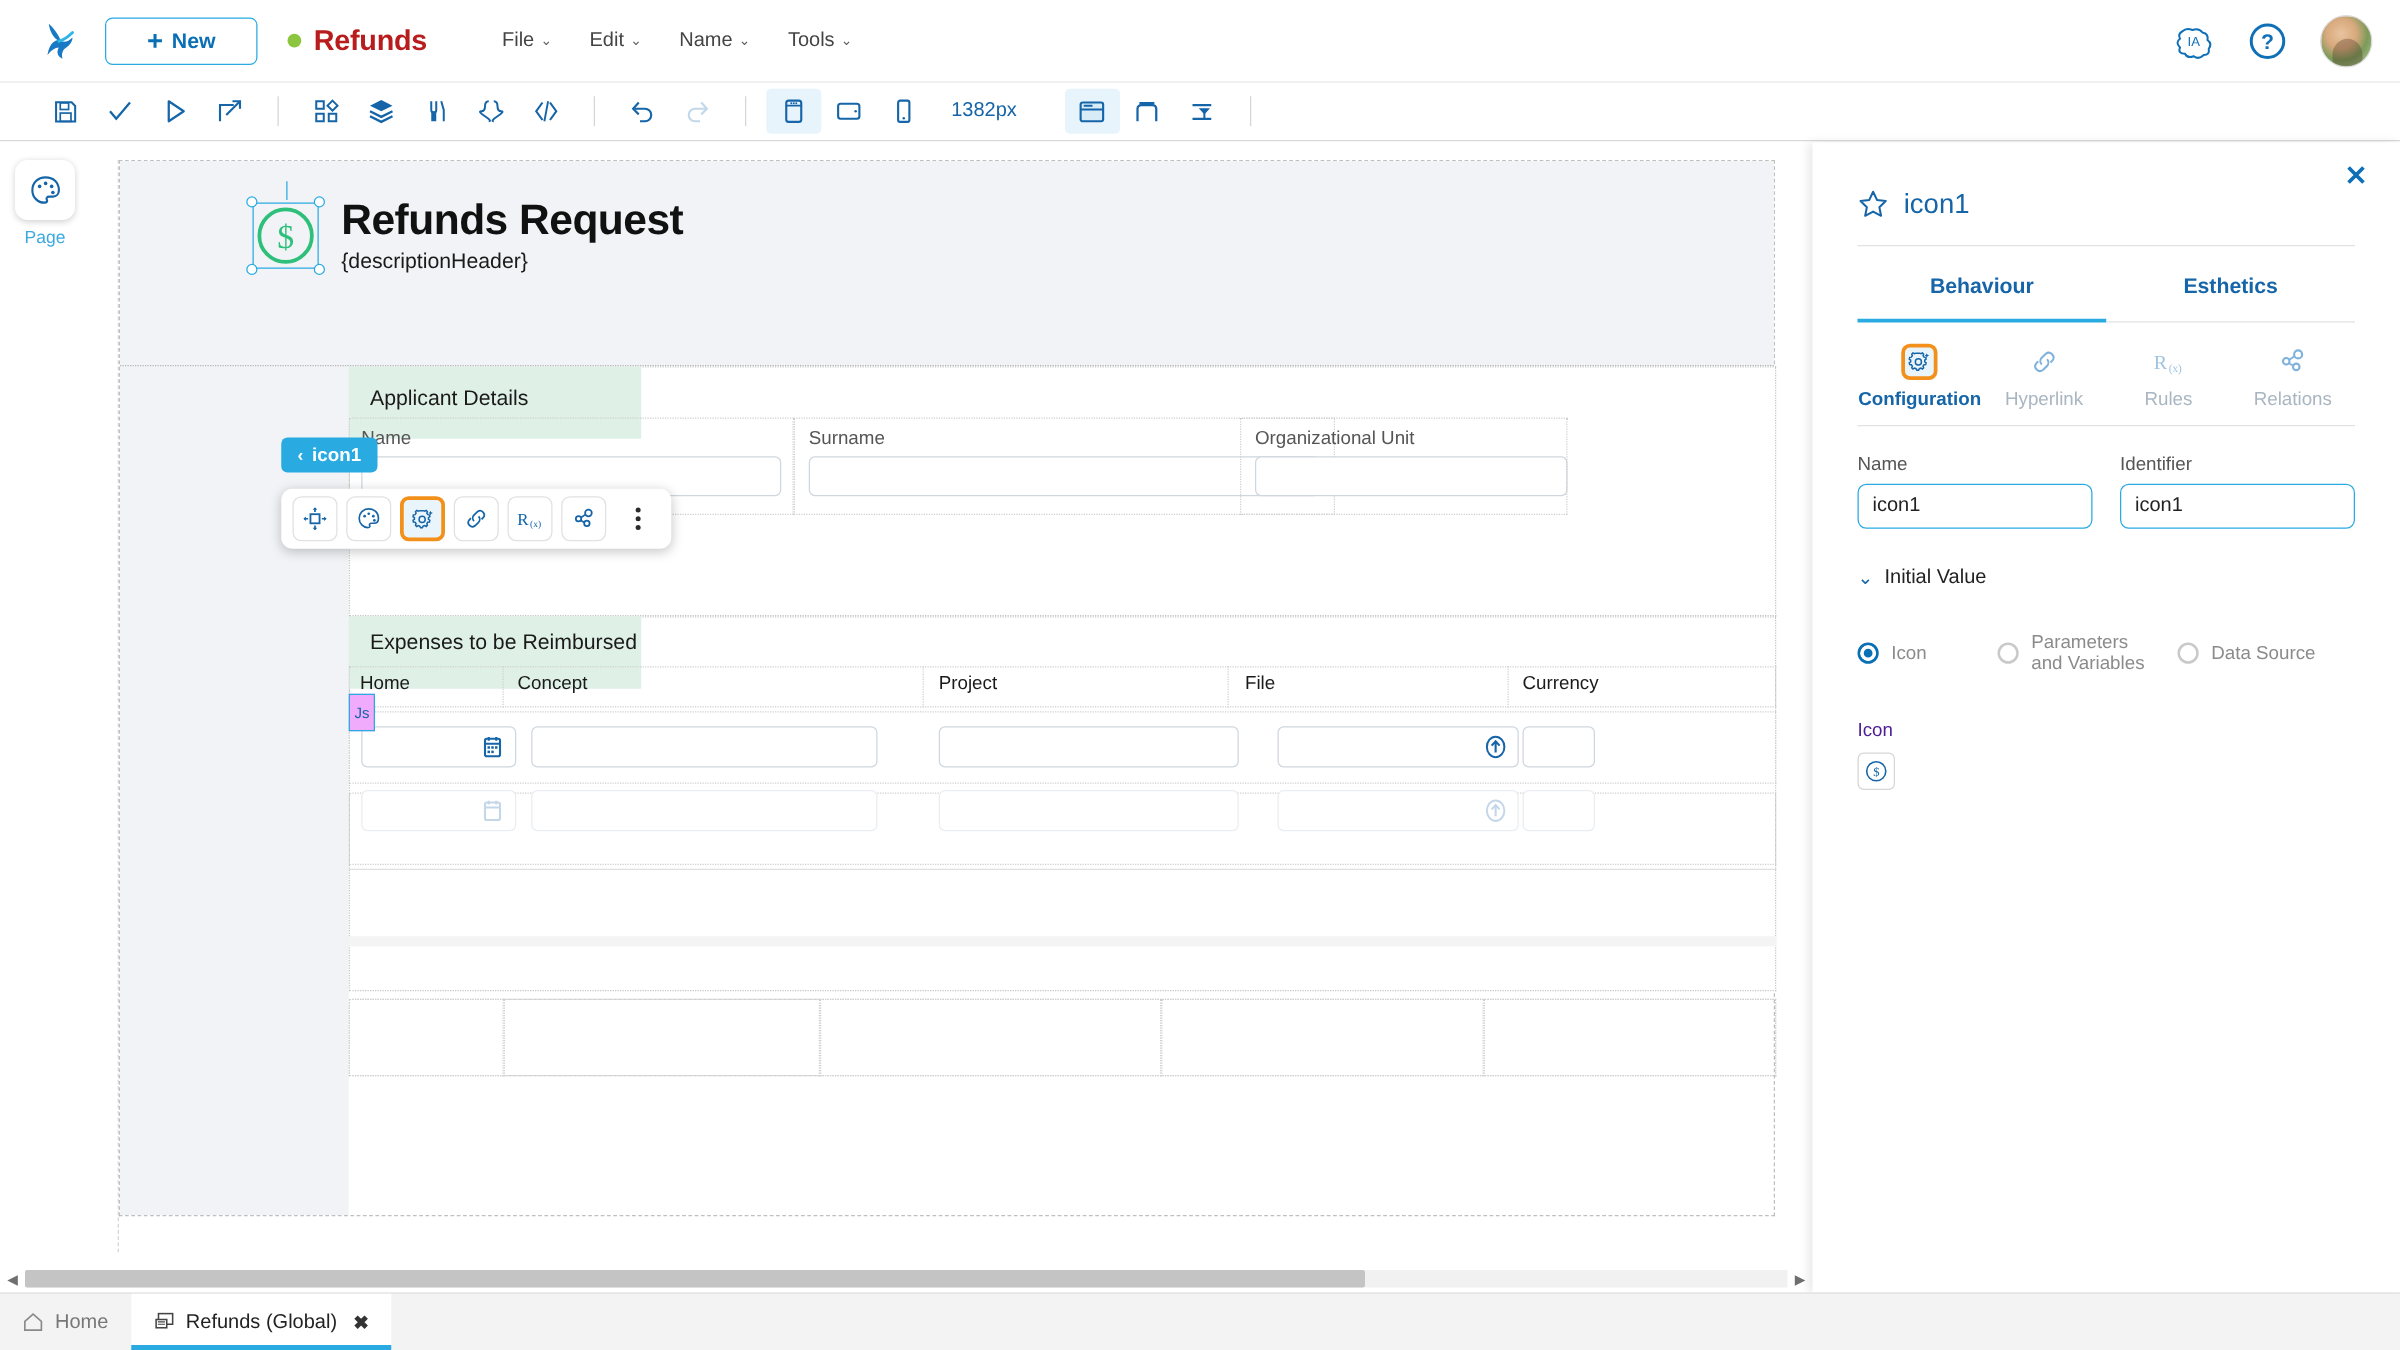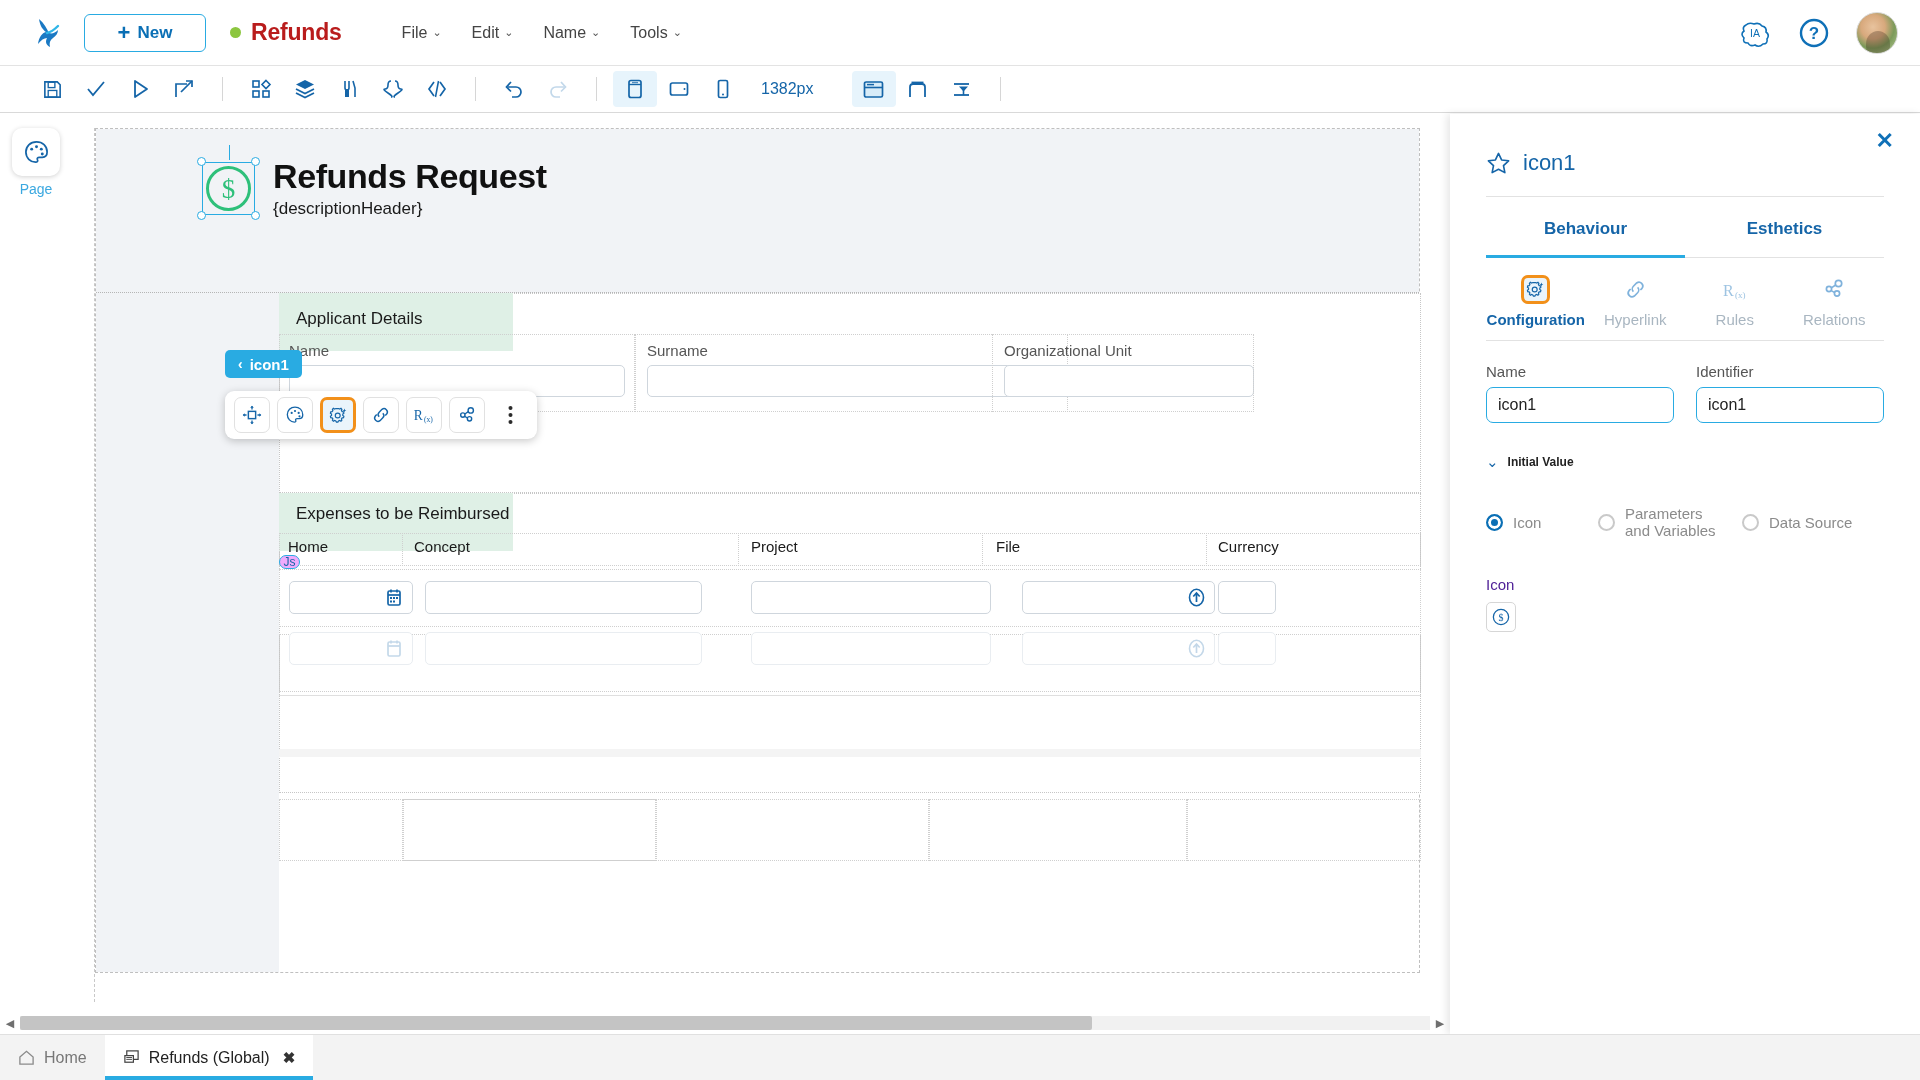--- a/index.html
+++ b/index.html
@@ -125,21 +125,21 @@
   .sec-title-bg { position:absolute; background:#dff0e6; }
   .sec-title { position:absolute; font-size:17px; color:#1a1a1a; }
   .fld-label { position:absolute; font-size:15px; color:#555; }
   .fld-box {
     position:absolute; border:1px solid #cfd6dd; border-radius:5px; background:#fff;
   }
   .fld-box.ghost { border-color:#e9edf1; }
   .cell-dotted { position:absolute; border:1px dotted #cfcfcf; }
   .col-head { position:absolute; font-size:15px; color:#1a1a1a; }
   .js-badge {
-    position:absolute; width:21px; height:14px; border:1px solid #29abe2; border-radius:10px;
+    position:absolute; width:21px; height:30px; border:1px solid #29abe2; border-radius:0;
     background:#f0abfc; color:#1565a8; font-size:12px; display:flex; align-items:center; justify-content:center;
     z-index:20;
   }
   .sep-line { position:absolute; height:1px; background:#dfdfdf;}
   .grey-band { position:absolute; background:#f4f4f4;}
 
   
   .hscroll {
     position:absolute; left:0; right:470px; bottom:0; height:22px; background:#fff;
     display:flex; align-items:center;
@@ -174,21 +174,21 @@
   }
   .fields { display:flex; gap:22px; margin-top:22px;}
   .field { flex:1; }
   .f-label { font-size:15px; color:#555; }
   .f-input {
     margin-top:7px; width:100%; height:36px; border:1.4px solid #29abe2; border-radius:7px;
     padding:0 11px; font-size:16px; color:#222; font-family:"Liberation Sans", sans-serif; background:#fff;
   }
   .accordion { display:flex; align-items:center; gap:9px; margin-top:30px; cursor:pointer;}
   .acc-chev { color:#1565a8; font-size:15px; }
-  .acc-label { font-size:12px; font-weight:bold; color:#222; }
+  .acc-label { font-size:16px; font-weight:normal; color:#222; }
   .radios { display:flex; align-items:center; margin-top:34px; }
   .radio { display:flex; align-items:center; gap:10px; }
   .radio .dot { width:17px; height:17px; border-radius:50%; border:2px solid #c9c9c9; position:relative; flex:none;}
   .radio.on .dot { border:2px solid #0a6fb5; background:#0a6fb5; box-shadow: inset 0 0 0 3px #fff; }
   .radio .lb { font-size:15px; color:#8b8b8b; line-height:1.15;}
   .radio.on .lb { color:#8b8b8b; }
   .icon-label { font-size:15px; color:#4c1d95; margin-top:36px;}
   .icon-swatch {
     margin-top:9px; width:30px; height:30px; border:1px solid #d6d6d6; border-radius:5px;
     display:flex; align-items:center; justify-content:center; color:#1565a8; cursor:pointer;

